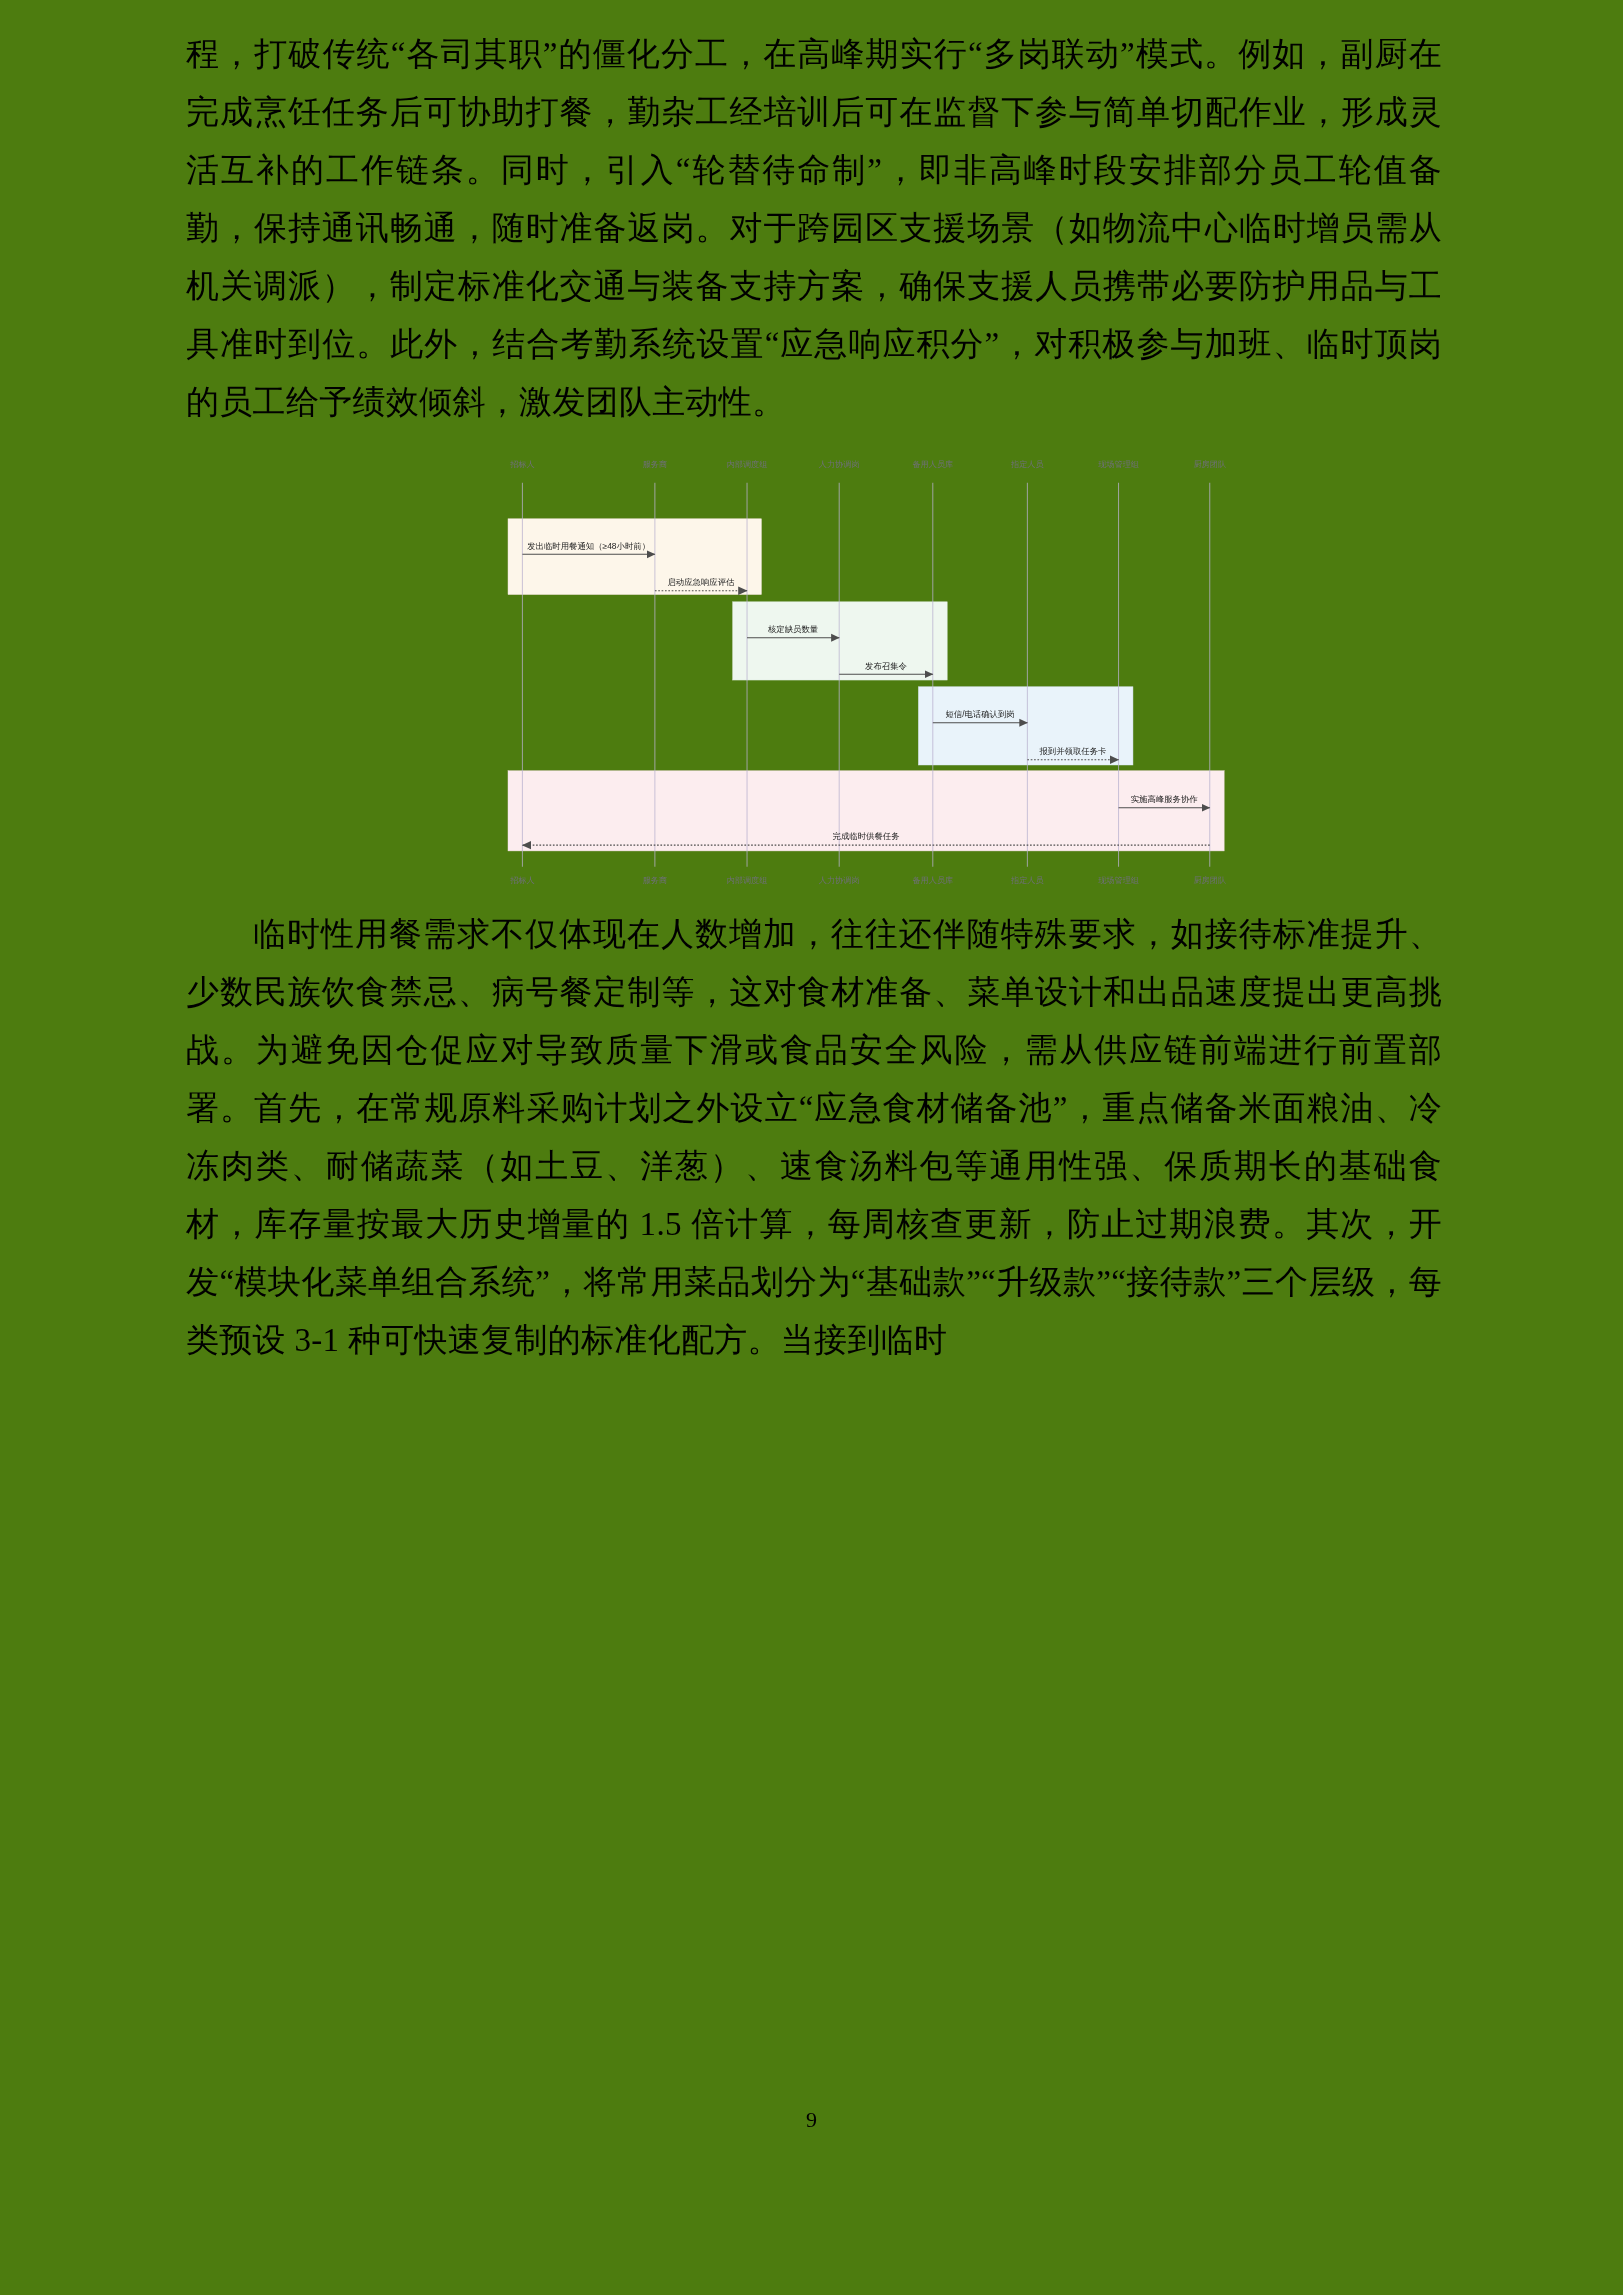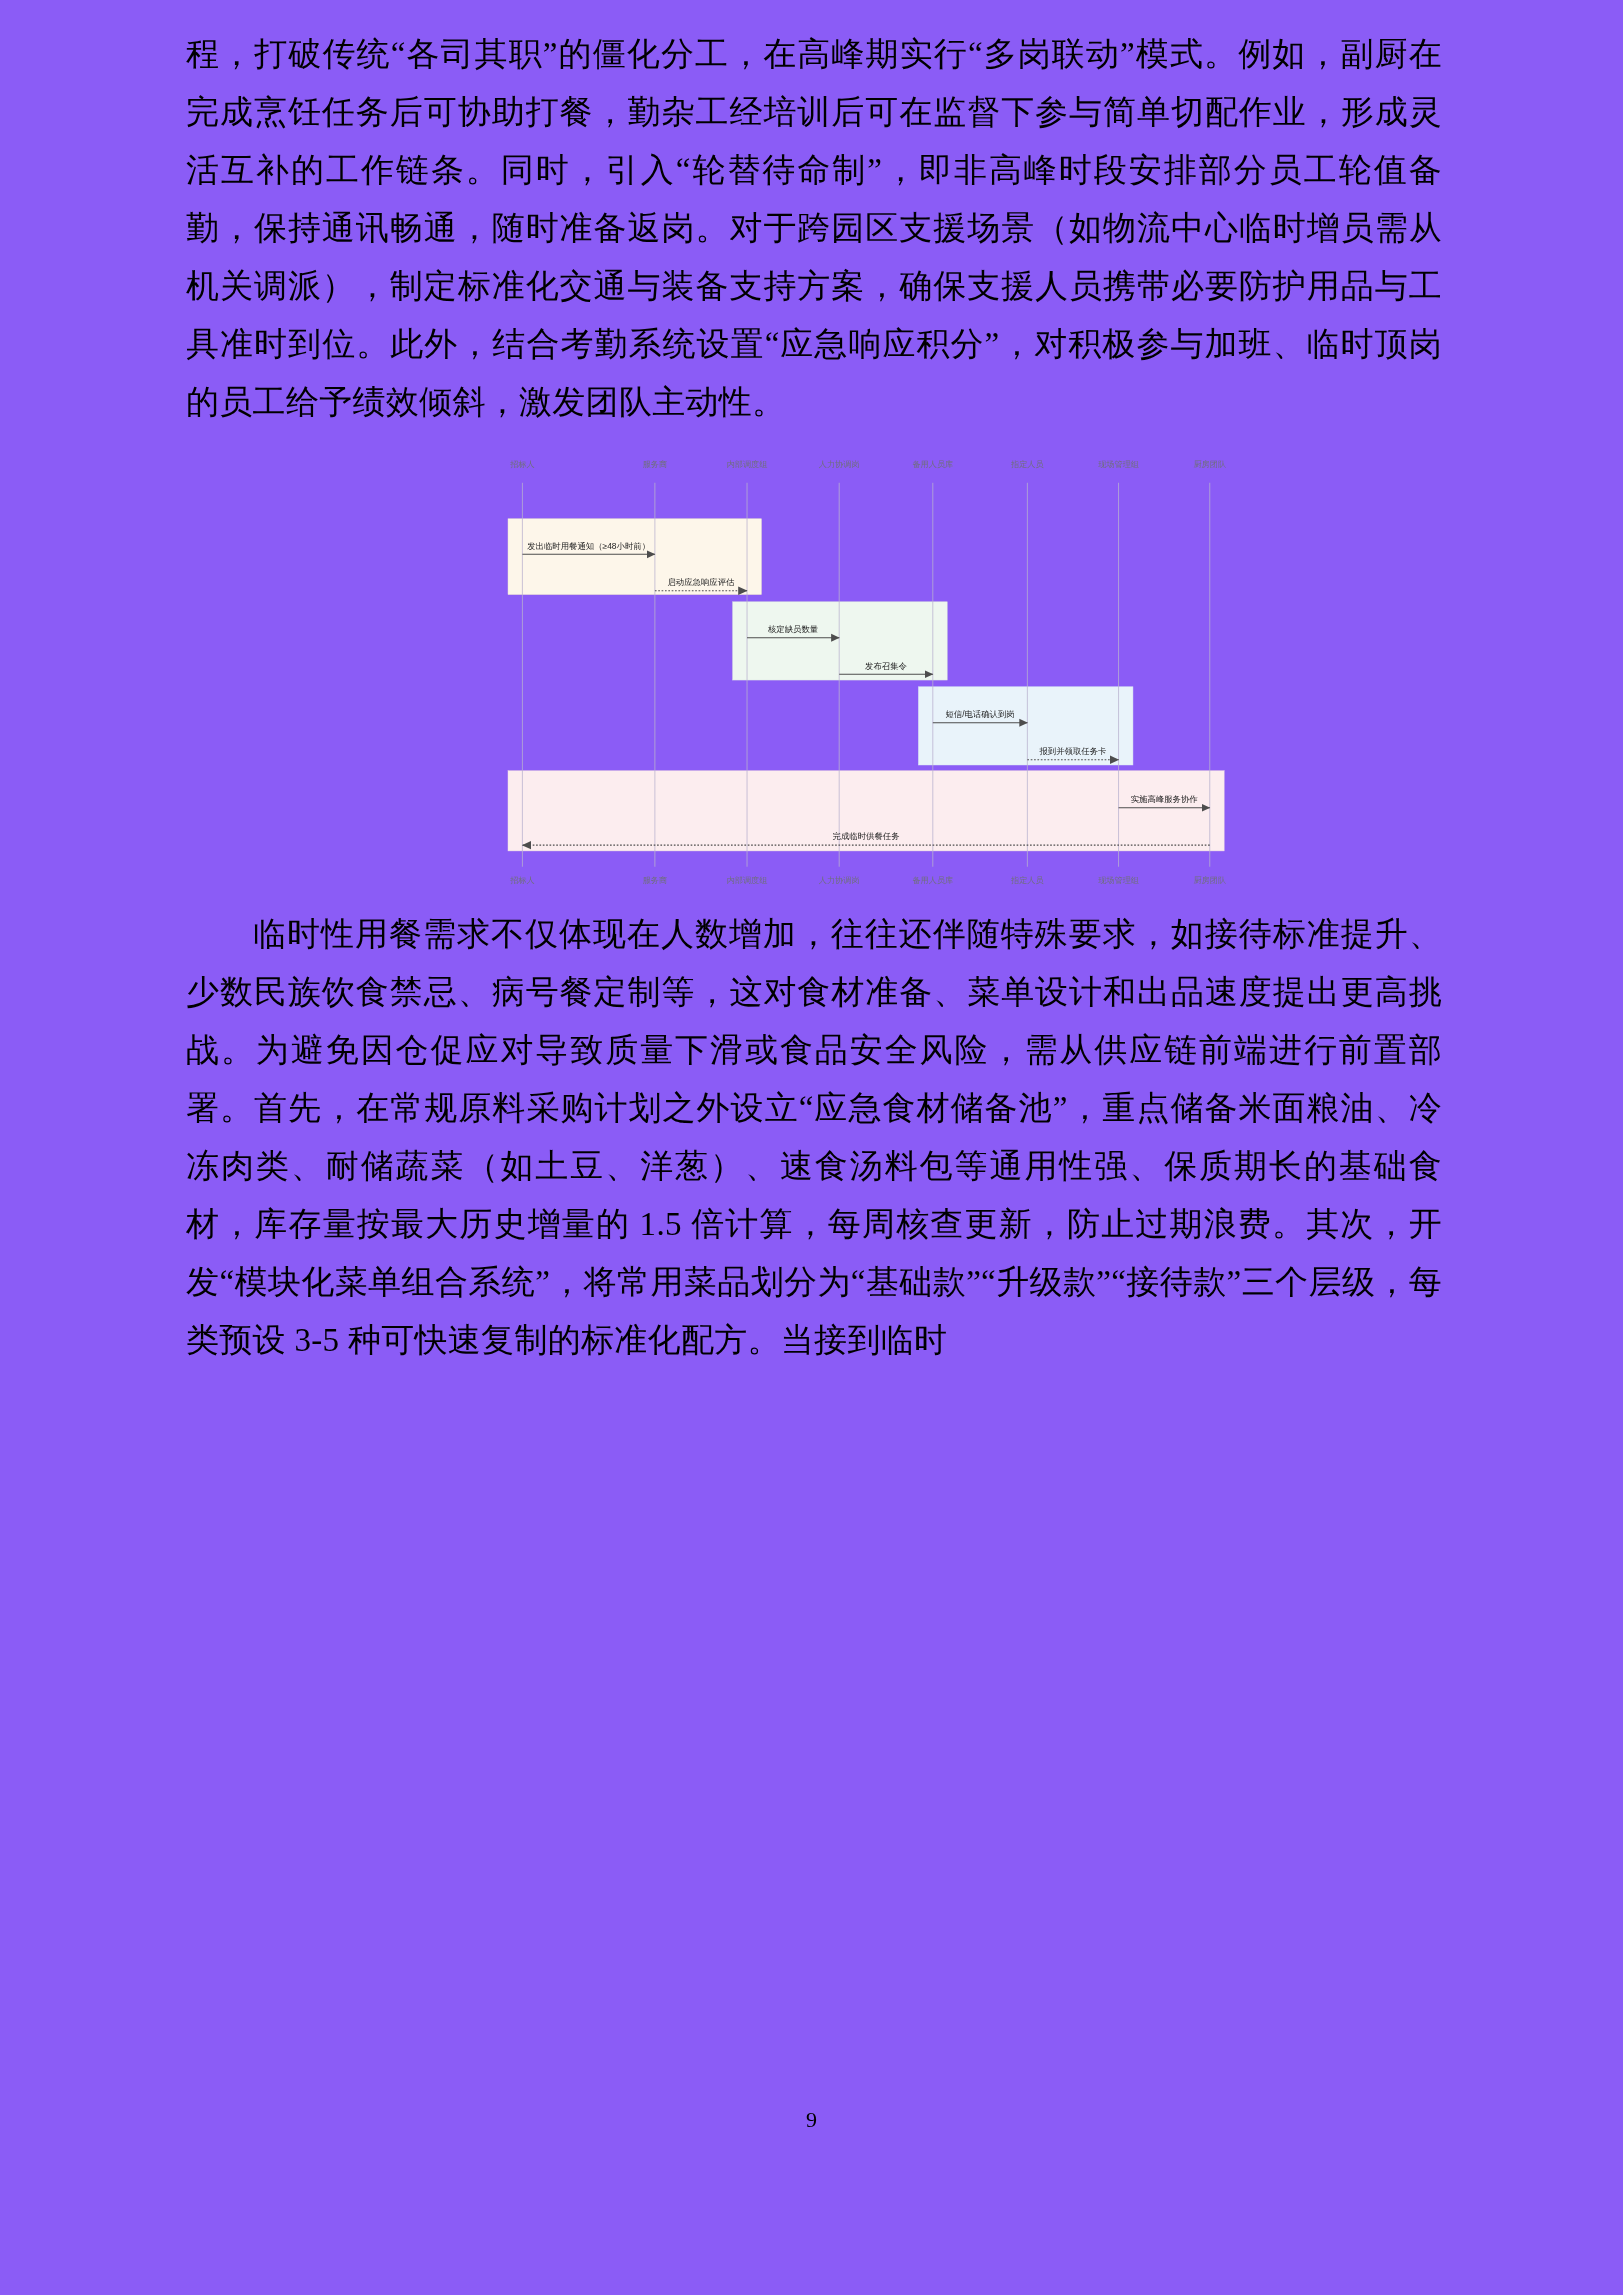--- a/index.html
+++ b/index.html
@@ -16,21 +16,21 @@
     position: relative;
     overflow: hidden;
   }
 
   .page {
     position: relative;
     width: 1623px;
     height: 2295px;
     box-sizing: border-box;
     padding: 16px;
-    background: #8b5cf6;
+    background: #4d7c0f;
   }
 
   .content {
     position: absolute;
     left: 186px;
     top: 0;
     width: 1256px;
   }
 
   
@@ -169,19 +169,19 @@
               <text x="875" y="895" text-anchor="middle" font-size="17" fill="#6f6f7a" font-family="&quot;Liberation Sans&quot;, sans-serif">备用人员库</text>
               <text x="1072" y="895" text-anchor="middle" font-size="17" fill="#6f6f7a" font-family="&quot;Liberation Sans&quot;, sans-serif">指定人员</text>
               <text x="1262" y="895" text-anchor="middle" font-size="17" fill="#6f6f7a" font-family="&quot;Liberation Sans&quot;, sans-serif">现场管理组</text>
               <text x="1452" y="895" text-anchor="middle" font-size="17" fill="#6f6f7a" font-family="&quot;Liberation Sans&quot;, sans-serif">厨房团队</text>
             </g>
         </svg>
       </div>
     </div>
 
 
-    <p class="para indent">临时性用餐需求不仅体现在人数增加，往往还伴随特殊要求，如接待标准提升、少数民族饮食禁忌、病号餐定制等，这对食材准备、菜单设计和出品速度提出更高挑战。为避免因仓促应对导致质量下滑或食品安全风险，需从供应链前端进行前置部署。首先，在常规原料采购计划之外设立“应急食材储备池”，重点储备米面粮油、冷冻肉类、耐储蔬菜（如土豆、洋葱）、速食汤料包等通用性强、保质期长的基础食材，库存量按最大历史增量的 1.5 倍计算，每周核查更新，防止过期浪费。其次，开发“模块化菜单组合系统”，将常用菜品划分为“基础款”“升级款”“接待款”三个层级，每类预设 3-5 种可快速复制的标准化配方。当接到临时</p>
+    <p class="para indent">临时性用餐需求不仅体现在人数增加，往往还伴随特殊要求，如接待标准提升、少数民族饮食禁忌、病号餐定制等，这对食材准备、菜单设计和出品速度提出更高挑战。为避免因仓促应对导致质量下滑或食品安全风险，需从供应链前端进行前置部署。首先，在常规原料采购计划之外设立“应急食材储备池”，重点储备米面粮油、冷冻肉类、耐储蔬菜（如土豆、洋葱）、速食汤料包等通用性强、保质期长的基础食材，库存量按最大历史增量的 1.5 倍计算，每周核查更新，防止过期浪费。其次，开发“模块化菜单组合系统”，将常用菜品划分为“基础款”“升级款”“接待款”三个层级，每类预设 3-1 种可快速复制的标准化配方。当接到临时</p>
 
   </div>
 
   <div class="page-number">9</div>
 </div>
 
 
 </body></html>

